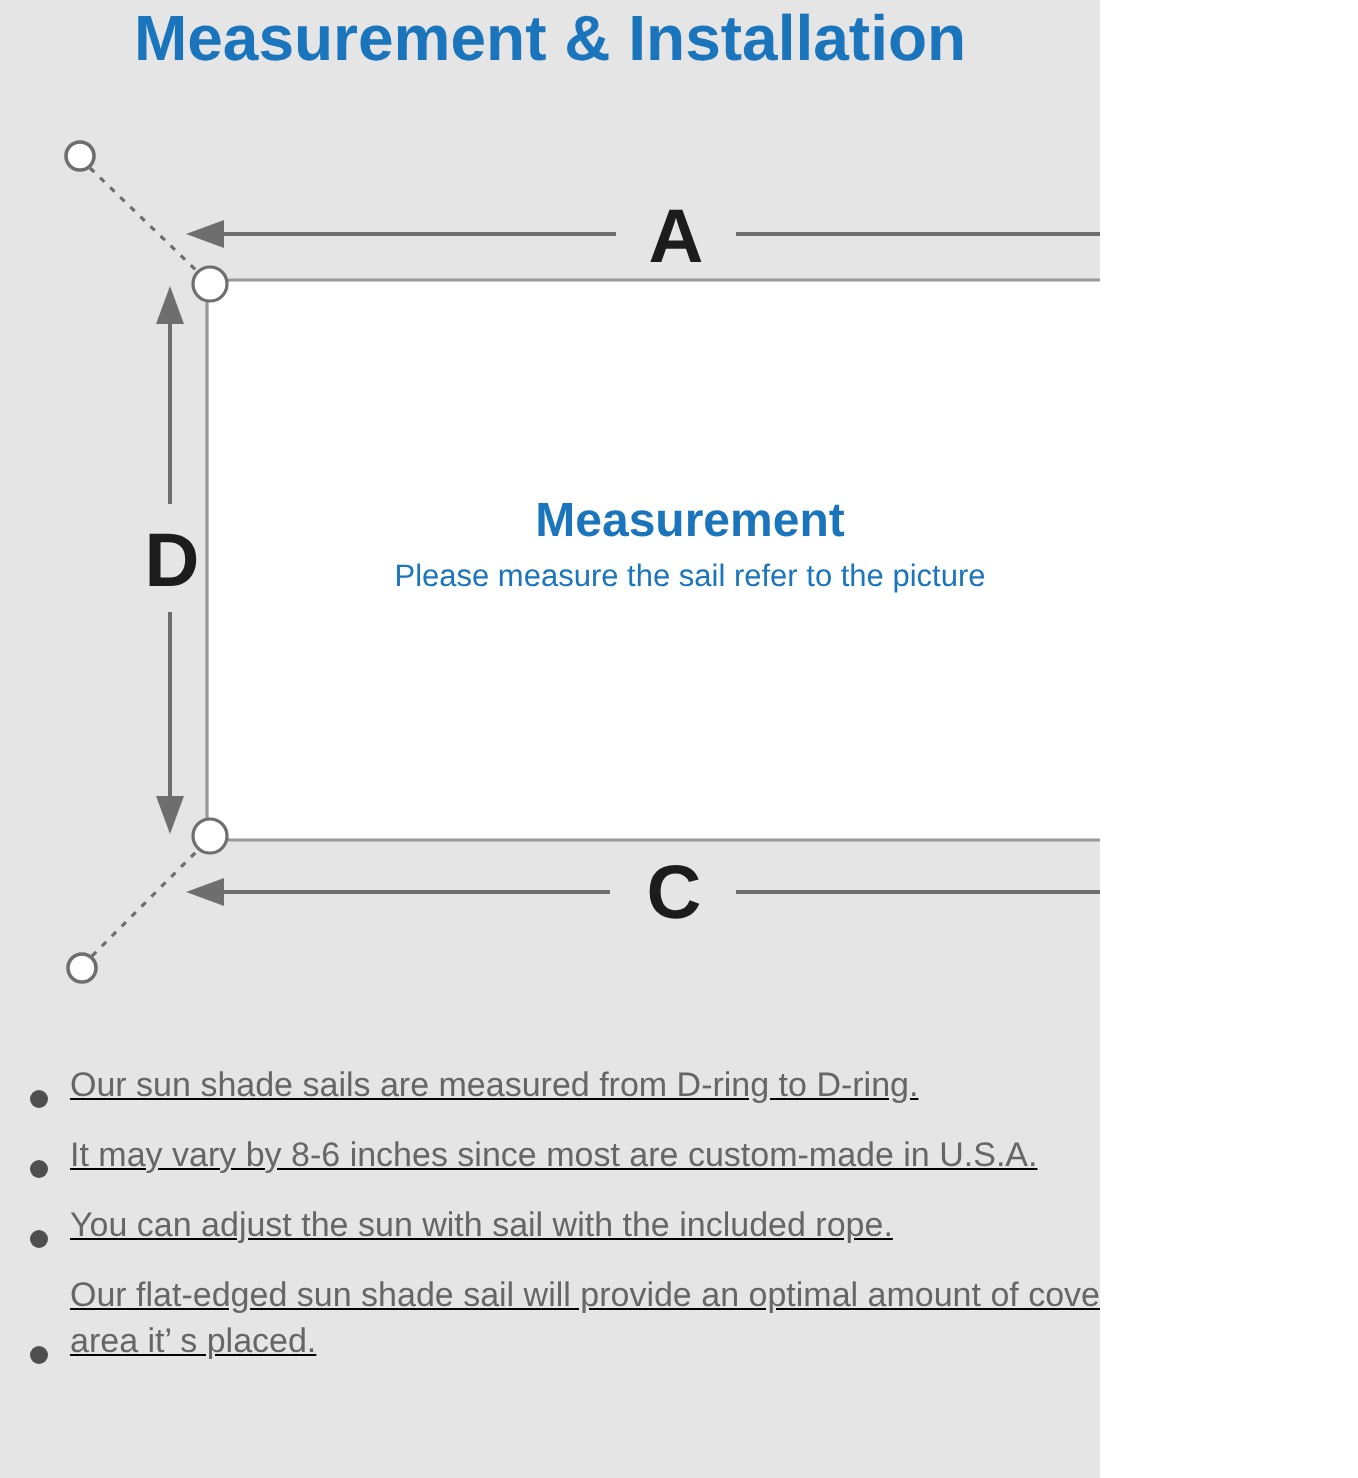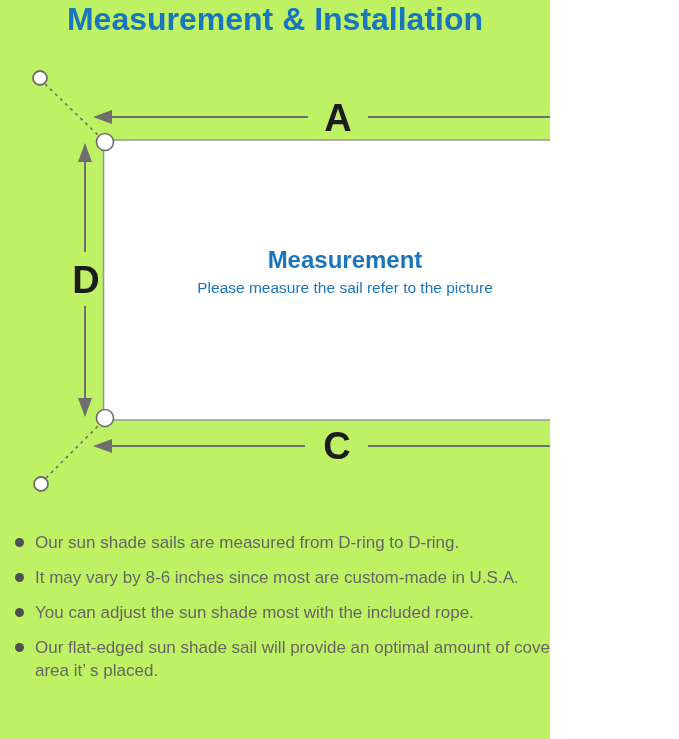--- a/index.html
+++ b/index.html
@@ -1,20 +1,20 @@
 <!DOCTYPE html>
 <html><head>
 <meta charset="utf-8">
 <style>
   html, body { margin: 0; padding: 0; background: #ffffff; }
   .page {
     position: relative;
     width: 550px;
     height: 739px;
-    background: #bef264;
+    background: #e5e5e5;
     overflow: hidden;
     font-family: "Liberation Sans", sans-serif;
   }
   .page-title {
     position: absolute;
     top: 1px; left: 0; right: 0;
     margin: 0;
     text-align: center;
     font-size: 32px;
     font-weight: bold;
@@ -31,22 +31,23 @@
     position: absolute;
     top: 531px;
     left: 13px;
     width: 652px;
     margin: 0;
     padding: 0;
     list-style: none;
   }
   .note-item {
     display: flex;
-    align-items: flex-start;
+    align-items: flex-end;
     margin-bottom: 12px;
+    text-decoration: underline;
   }
   .bullet-dot {
     flex: 0 0 auto;
     width: 9px;
     height: 9px;
     border-radius: 50%;
     background: #4f4f4f;
     margin: 7px 11px 0 2px;
   }
   .note-text {
@@ -145,21 +146,21 @@
     <li class="note-item">
       <span class="bullet-dot"></span>
       <span class="note-text">Our sun shade sails are measured from D-ring to D-ring.</span>
     </li>
     <li class="note-item">
       <span class="bullet-dot"></span>
       <span class="note-text">It may vary by 8-6 inches since most are custom-made in U.S.A.</span>
     </li>
     <li class="note-item">
       <span class="bullet-dot"></span>
-      <span class="note-text">You can adjust the sun shade most with the included rope.</span>
+      <span class="note-text">You can adjust the sun with sail with the included rope.</span>
     </li>
     <li class="note-item">
       <span class="bullet-dot"></span>
       <span class="note-text">Our flat-edged sun shade sail will provide an optimal amount of coverage above the area it’ s placed.</span>
     </li>
   </ul>
 
 </div>
 
 </body></html>

